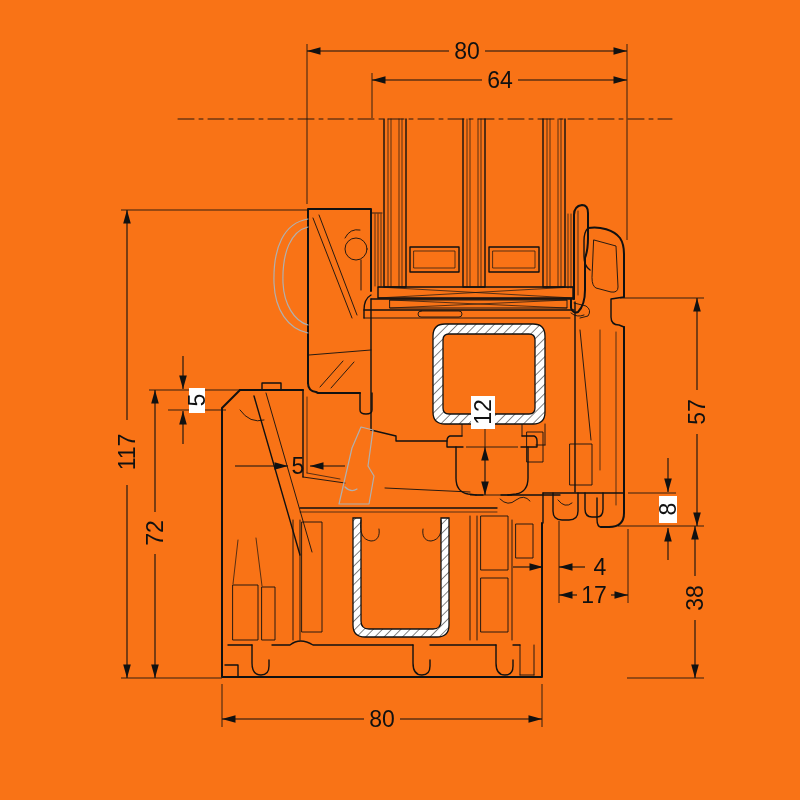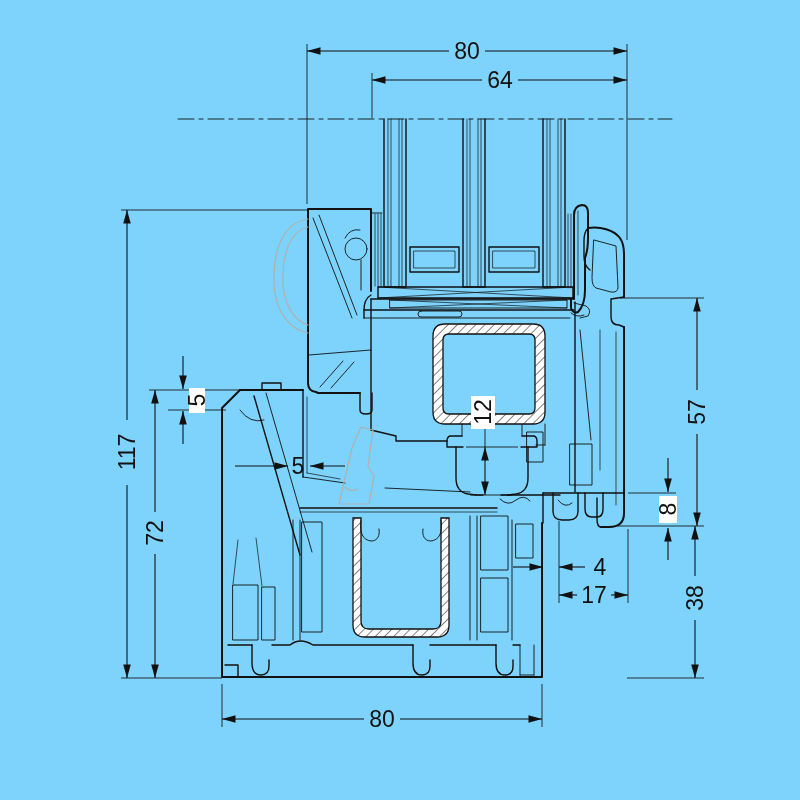--- a/index.html
+++ b/index.html
@@ -1,16 +1,16 @@
 <!DOCTYPE html>
 <html><head>
 <meta charset="utf-8">
 <style>
   html,body{margin:0;padding:0;background:#ffffff;}
-  .stage{width:800px;height:800px;position:relative;background:#7dd3fc;}
+  .stage{width:800px;height:800px;position:relative;background:#f97316;}
   svg{display:block;}
   .dim-label{font:23px "Liberation Sans","DejaVu Sans",sans-serif;fill:#111;}
   .lw-main{stroke:#111;stroke-width:2;fill:none;stroke-linecap:round;stroke-linejoin:round;}
   .lw-med{stroke:#111;stroke-width:1.4;fill:none;stroke-linecap:round;stroke-linejoin:round;}
   .lw-thin{stroke:#111;stroke-width:0.9;fill:none;stroke-linecap:round;stroke-linejoin:round;}
   .lw-hair{stroke:#111;stroke-width:0.7;fill:none;stroke-linecap:round;stroke-linejoin:round;}
   .lw-dim{stroke:#111;stroke-width:1.1;fill:none;}
   .lw-ext{stroke:#111;stroke-width:0.85;fill:none;}
   .phantom{stroke:#b0b0b0;stroke-width:1.2;fill:none;stroke-linecap:round;stroke-linejoin:round;}
   .steel{fill:url(#hat);fill-rule:evenodd;stroke:#111;stroke-width:1.3;}

